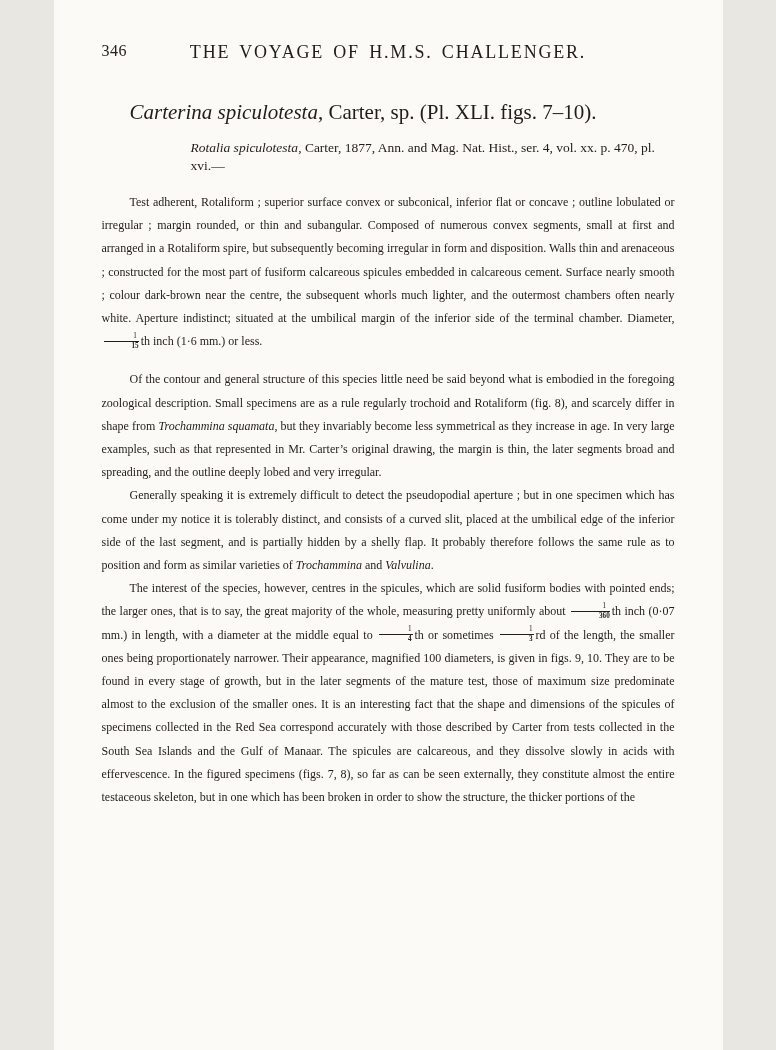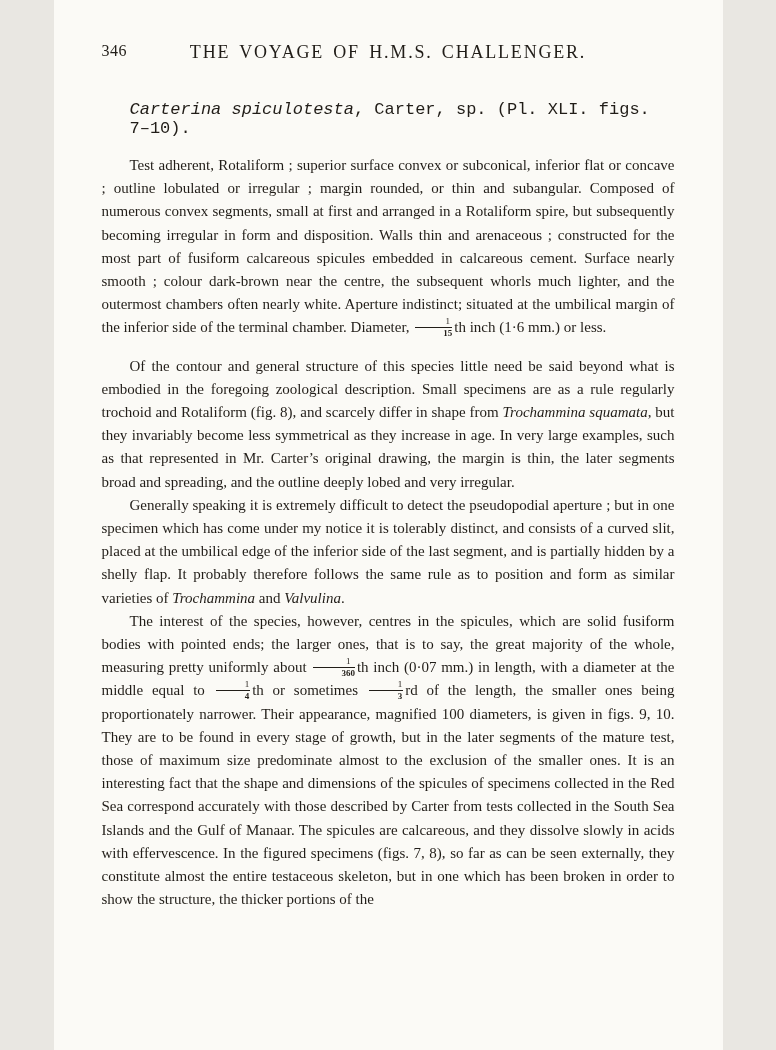--- a/index.html
+++ b/index.html
@@ -36,35 +36,34 @@
     display: block;
     text-align: center;
     letter-spacing: 1.8px;
     font-size: 18px;
     word-spacing: 3px;
   }
   
   .species-heading {
     margin-top: 36px;
     margin-left: 28px;
-    font-size: 17px;
-    font-family: Liberation Mono, monospace;
+    font-size: 21px;
   }
   
   .citation {
     margin-top: 14px;
     font-size: 13.5px;
     line-height: 18px;
   }
   .cit-line-1 { margin-left: 89px; }
   .cit-line-2 { margin-left: 62px; }
   
   .body-para {
     margin: 0;
-    font-size: 15px;
+    font-size: 12px;
     line-height: 23.2px;
     text-align: justify;
     text-indent: 28px;
   }
   .first-section { margin-top: 16px; }
   .section-gap   { margin-top: 15px; }
   .it { font-style: italic; }
   
   .frac {
     display: inline-block;
@@ -91,20 +90,21 @@
 <div class="page">
 
   <div class="header">
     <span class="pagenum">346</span>
     <span class="running">THE VOYAGE OF H.M.S. CHALLENGER.</span>
   </div>
 
   <div class="species-heading"><span class="it">Carterina spiculotesta</span><span>, Carter, sp. (Pl. XLI. figs. 7–10).</span></div>
 
   <div class="citation">
+    <div class="cit-line cit-line-1"><span class="it">Rotalia spiculotesta</span><span>, Carter, 1877, Ann. and Mag. Nat. Hist., ser. 4, vol. xx. p. 470, pl. xvi.—</span></div>
   </div>
 
   <p class="body-para first-section"><span>Test adherent, Rotaliform ; superior surface convex or subconical, inferior flat or concave ; outline lobulated or irregular ; margin rounded, or thin and subangular. Composed of numerous convex segments, small at first and arranged in a Rotaliform spire, but subsequently becoming irregular in form and disposition. Walls thin and arenaceous ; constructed for the most part of fusiform calcareous spicules embedded in calcareous cement. Surface nearly smooth ; colour dark-brown near the centre, the subsequent whorls much lighter, and the outermost chambers often nearly white. Aperture indistinct; situated at the umbilical margin of the inferior side of the terminal chamber. Diameter, </span><span class="frac"><span class="num">1</span><span class="den">15</span></span><span>th inch (1·6 mm.) or less.</span></p>
 
   <p class="body-para section-gap"><span>Of the contour and general structure of this species little need be said beyond what is embodied in the foregoing zoological description. Small specimens are as a rule regularly trochoid and Rotaliform (fig. 8), and scarcely differ in shape from </span><span class="it">Trochammina squamata</span><span>, but they invariably become less symmetrical as they increase in age. In very large examples, such as that represented in Mr. Carter’s original drawing, the margin is thin, the later segments broad and spreading, and the outline deeply lobed and very irregular.</span></p>
 
   <p class="body-para"><span>Generally speaking it is extremely difficult to detect the pseudopodial aperture ; but in one specimen which has come under my notice it is tolerably distinct, and consists of a curved slit, placed at the umbilical edge of the inferior side of the last segment, and is partially hidden by a shelly flap. It probably therefore follows the same rule as to position and form as similar varieties of </span><span class="it">Trochammina</span><span> and </span><span class="it">Valvulina</span><span>.</span></p>
 
   <p class="body-para"><span>The interest of the species, however, centres in the spicules, which are solid fusiform bodies with pointed ends; the larger ones, that is to say, the great majority of the whole, measuring pretty uniformly about </span><span class="frac"><span class="num">1</span><span class="den">360</span></span><span>th inch (0·07 mm.) in length, with a diameter at the middle equal to </span><span class="frac"><span class="num">1</span><span class="den">4</span></span><span>th or sometimes </span><span class="frac"><span class="num">1</span><span class="den">3</span></span><span>rd of the length, the smaller ones being proportionately narrower. Their appearance, magnified 100 diameters, is given in figs. 9, 10. They are to be found in every stage of growth, but in the later segments of the mature test, those of maximum size predominate almost to the exclusion of the smaller ones. It is an interesting fact that the shape and dimensions of the spicules of specimens collected in the Red Sea correspond accurately with those described by Carter from tests collected in the South Sea Islands and the Gulf of Manaar. The spicules are calcareous, and they dissolve slowly in acids with effervescence. In the figured specimens (figs. 7, 8), so far as can be seen externally, they constitute almost the entire testaceous skeleton, but in one which has been broken in order to show the structure, the thicker portions of the</span></p>
 

